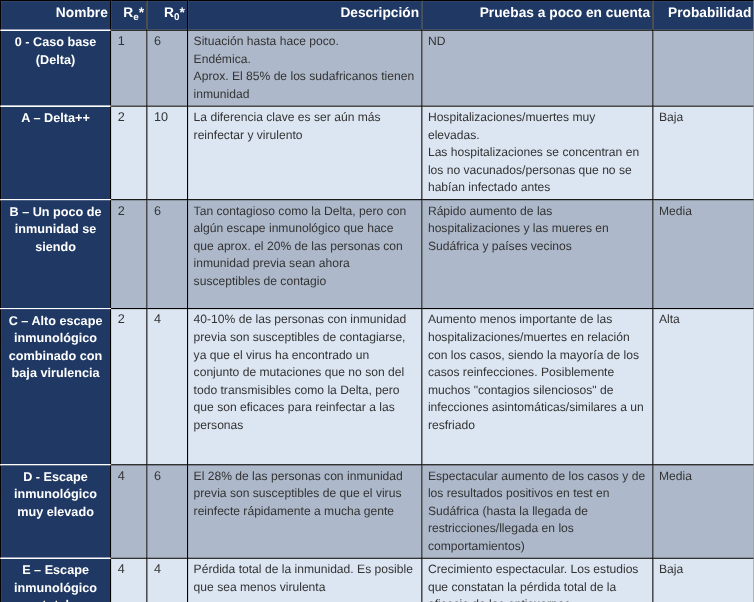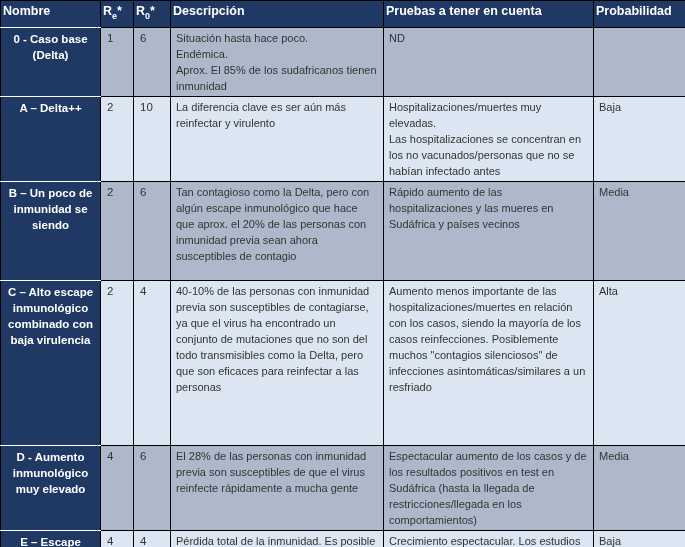--- a/index.html
+++ b/index.html
@@ -22,21 +22,21 @@
   .scenario-table th, .scenario-table td {
     border: 1px solid var(--border-color);
     vertical-align: top;
     overflow: hidden;
   }
   .scenario-table th {
     background: var(--header-bg);
     color: var(--header-text);
     font-size: 12.5px;
     font-weight: bold;
-    text-align: left;
+    text-align: right;
     padding: 3px 2px;
     line-height: 15px;
   }
   th.name-col { border-bottom-color: #FFFFFF; }
   td.name-cell {
     background: var(--header-bg);
     color: var(--header-text);
     font-weight: bold;
     font-size: 11.5px;
     text-align: center;
@@ -75,21 +75,21 @@
     <col style="width:213px">
       <col style="width:210px">
       <col style="width:92px">
   </colgroup>
   <thead>
     <tr style="height:22px">
       <th class="name-col"><span>Nombre</span></th>
       <th><span>R</span><sub>e</sub><span>*</span></th>
       <th><span>R</span><sub>0</sub><span>*</span></th>
       <th><span>Descripción</span></th>
-      <th><span>Pruebas a tener en cuenta</span></th>
+      <th><span>Pruebas a poco en cuenta</span></th>
       <th><span>Probabilidad</span></th>
     </tr>
   </thead>
   <tbody>
     <tr class="band-dark" style="height:63px">
       <td class="name-cell">0 - Caso base (Delta)</td>
       <td class="num-cell">1</td>
       <td class="num-cell">6</td>
       <td class="data-cell">Situación hasta hace poco.
 Endémica.
@@ -107,30 +107,30 @@
       <td class="data-cell">Baja</td>
     </tr>
     <tr class="band-dark" style="height:99px">
       <td class="name-cell">B – Un poco de inmunidad se siendo</td>
       <td class="num-cell">2</td>
       <td class="num-cell">6</td>
       <td class="data-cell">Tan contagioso como la Delta, pero con algún escape inmunológico que hace que aprox. el 20% de las personas con inmunidad previa sean ahora susceptibles de contagio</td>
       <td class="data-cell">Rápido aumento de las hospitalizaciones y las mueres en Sudáfrica y países vecinos</td>
       <td class="data-cell">Media</td>
     </tr>
-    <tr class="band-light" style="height:165px">
+    <tr class="band-light" style="height:142px">
       <td class="name-cell">C – Alto escape inmunológico combinado con baja virulencia</td>
       <td class="num-cell">2</td>
       <td class="num-cell">4</td>
       <td class="data-cell">40-10% de las personas con inmunidad previa son susceptibles de contagiarse, ya que el virus ha encontrado un conjunto de mutaciones que no son del todo transmisibles como la Delta, pero que son eficaces para reinfectar a las personas</td>
       <td class="data-cell">Aumento menos importante de las hospitalizaciones/muertes en relación con los casos, siendo la mayoría de los casos reinfecciones. Posiblemente muchos "contagios silenciosos" de infecciones asintomáticas/similares a un resfriado</td>
       <td class="data-cell">Alta</td>
     </tr>
     <tr class="band-dark" style="height:85px">
-      <td class="name-cell">D - Aumento inmunológico muy elevado</td>
+      <td class="name-cell">D - Escape inmunológico muy elevado</td>
       <td class="num-cell">4</td>
       <td class="num-cell">6</td>
       <td class="data-cell">El 28% de las personas con inmunidad previa son susceptibles de que el virus reinfecte rápidamente a mucha gente</td>
       <td class="data-cell">Espectacular aumento de los casos y de los resultados positivos en test en Sudáfrica (hasta la llegada de restricciones/llegada en los comportamientos)</td>
       <td class="data-cell">Media</td>
     </tr>
     <tr class="band-light" style="height:66px">
       <td class="name-cell">E – Escape inmunológico total</td>
       <td class="num-cell">4</td>
       <td class="num-cell">4</td>

